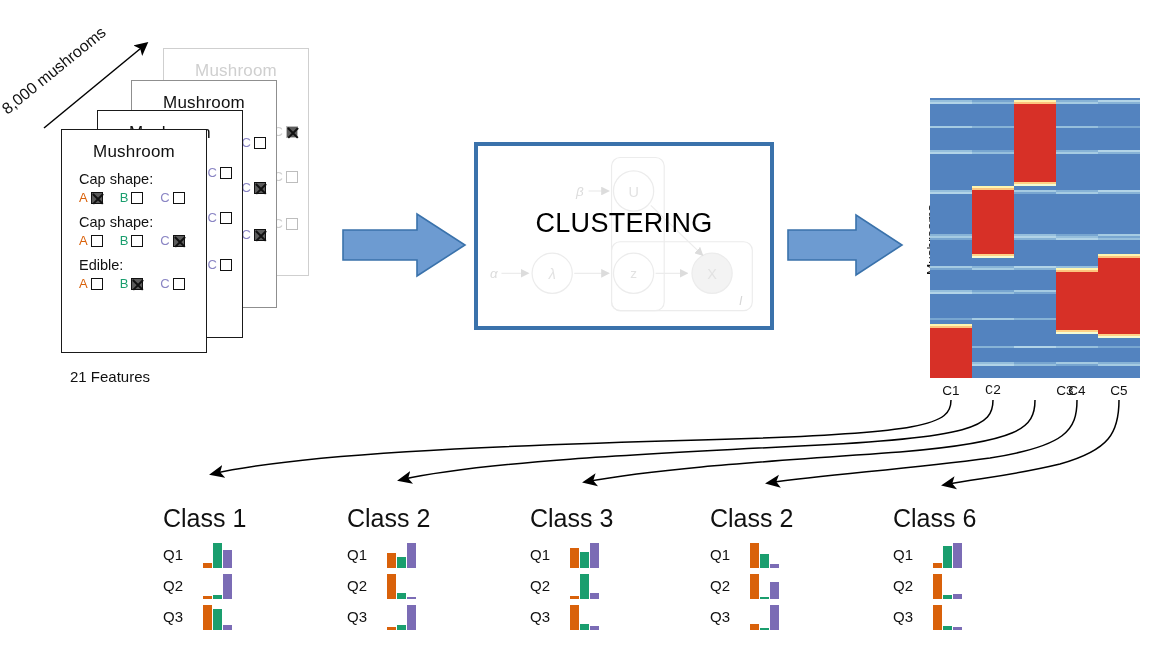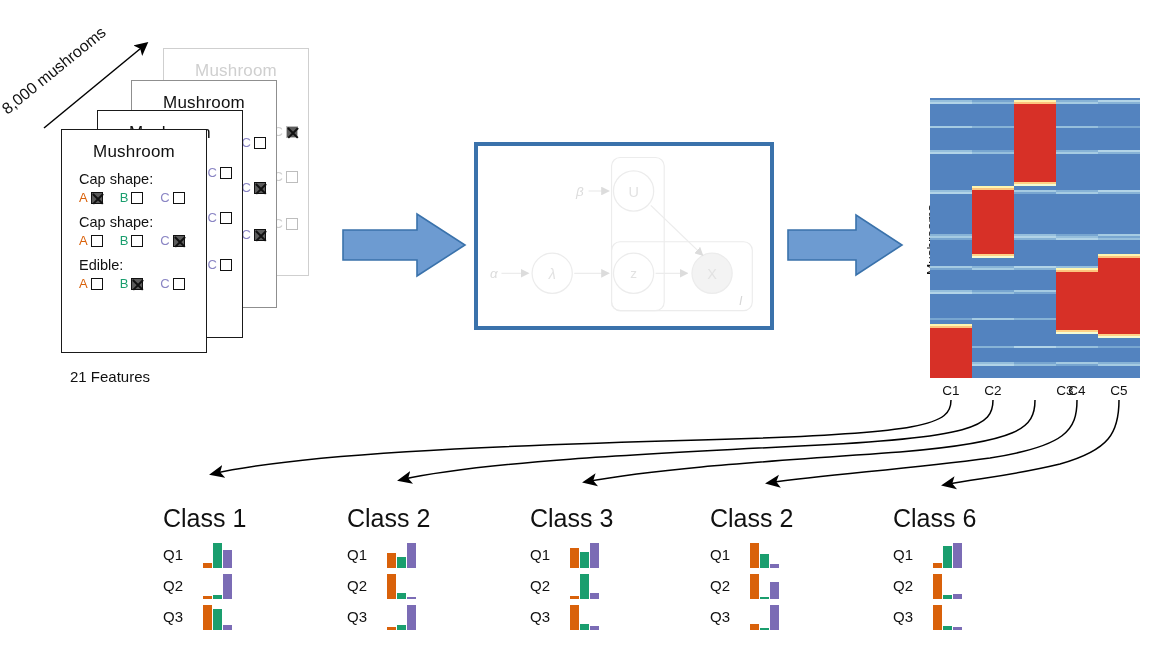--- a/index.html
+++ b/index.html
@@ -236,20 +236,21 @@
       <path d="M178,62 L232,114" stroke="#ececec" stroke-width="1.3" fill="none" marker-end="url(#ah-grey)"></path>
       <text x="104" y="52" font-size="14" fill="#dcdcdc" font-style="italic" text-anchor="middle">β</text>
       <text x="160" y="53" font-size="15" fill="#e2e2e2" text-anchor="middle">U</text>
       <text x="14" y="138" font-size="14" fill="#dcdcdc" font-style="italic" text-anchor="middle">α</text>
       <text x="75" y="139" font-size="15" fill="#e2e2e2" font-style="italic" text-anchor="middle">λ</text>
       <text x="160" y="138" font-size="14" fill="#e2e2e2" text-anchor="middle">z</text>
       <text x="242" y="139" font-size="15" fill="#e2e2e2" text-anchor="middle">X</text>
       <text x="272" y="166" font-size="13" fill="#d6d6d6" font-style="italic" text-anchor="middle">I</text>
     </svg>
     <div class="mixtext" style="top:62px;">
+      <div>CLUSTERING</div>
     </div>
   </div>
 
   <svg class="blue-arrow" style="left:786px;top:212px;width:120px;height:66px;" viewBox="0 0 120 66">
     <path d="M2,18 L70,18 L70,3 L116,33 L70,63 L70,48 L2,48 Z" fill="#6d9bd1" stroke="#3a72ab" stroke-width="1.6"></path>
   </svg>
 
   <div class="mushrooms-label" style="left:924px;top:275px;">Mushrooms</div>
 
   <div class="heat" id="heatmap" style="left:930px;top:98px;width:210px;height:280px;">
@@ -1229,21 +1230,21 @@
       <div class="heat-row" style="top:278px;height:2.6px;">
         <div class="heat-cell" style="width:42px;background:rgb(215,48,39);"></div>
         <div class="heat-cell" style="width:42px;background:rgb(83,131,191);"></div>
         <div class="heat-cell" style="width:42px;background:rgb(83,131,191);"></div>
         <div class="heat-cell" style="width:42px;background:rgb(83,131,191);"></div>
         <div class="heat-cell" style="width:42px;background:rgb(83,131,191);"></div>
       </div>
     </div>
 
   <div class="col-label" style="left:930px;top:383px;width:42px;">C1</div>
-  <div class="col-label" style="left:972px;top:383px;width:42px;">C2</div>
+  <div class="col-label" style="left:972px;top:383px;width:42px;font-family:Liberation Mono, monospace;">C2</div>
   <div class="col-label" style="left:1044px;top:383px;width:42px;">C3</div>
   <div class="col-label" style="left:1056px;top:383px;width:42px;">C4</div>
   <div class="col-label" style="left:1098px;top:383px;width:42px;">C5</div>
 
   <svg class="abs" style="left:0;top:390px;width:1154px;height:120px;" viewBox="0 0 1154 120">
     <defs>
       <marker id="ah-fan" markerWidth="10" markerHeight="10" refX="8" refY="5" orient="auto" markerUnits="strokeWidth">
         <path d="M0,0.6 L10,5 L0,9.4 L2.4,5 Z" fill="#000"></path>
       </marker>
     </defs>

